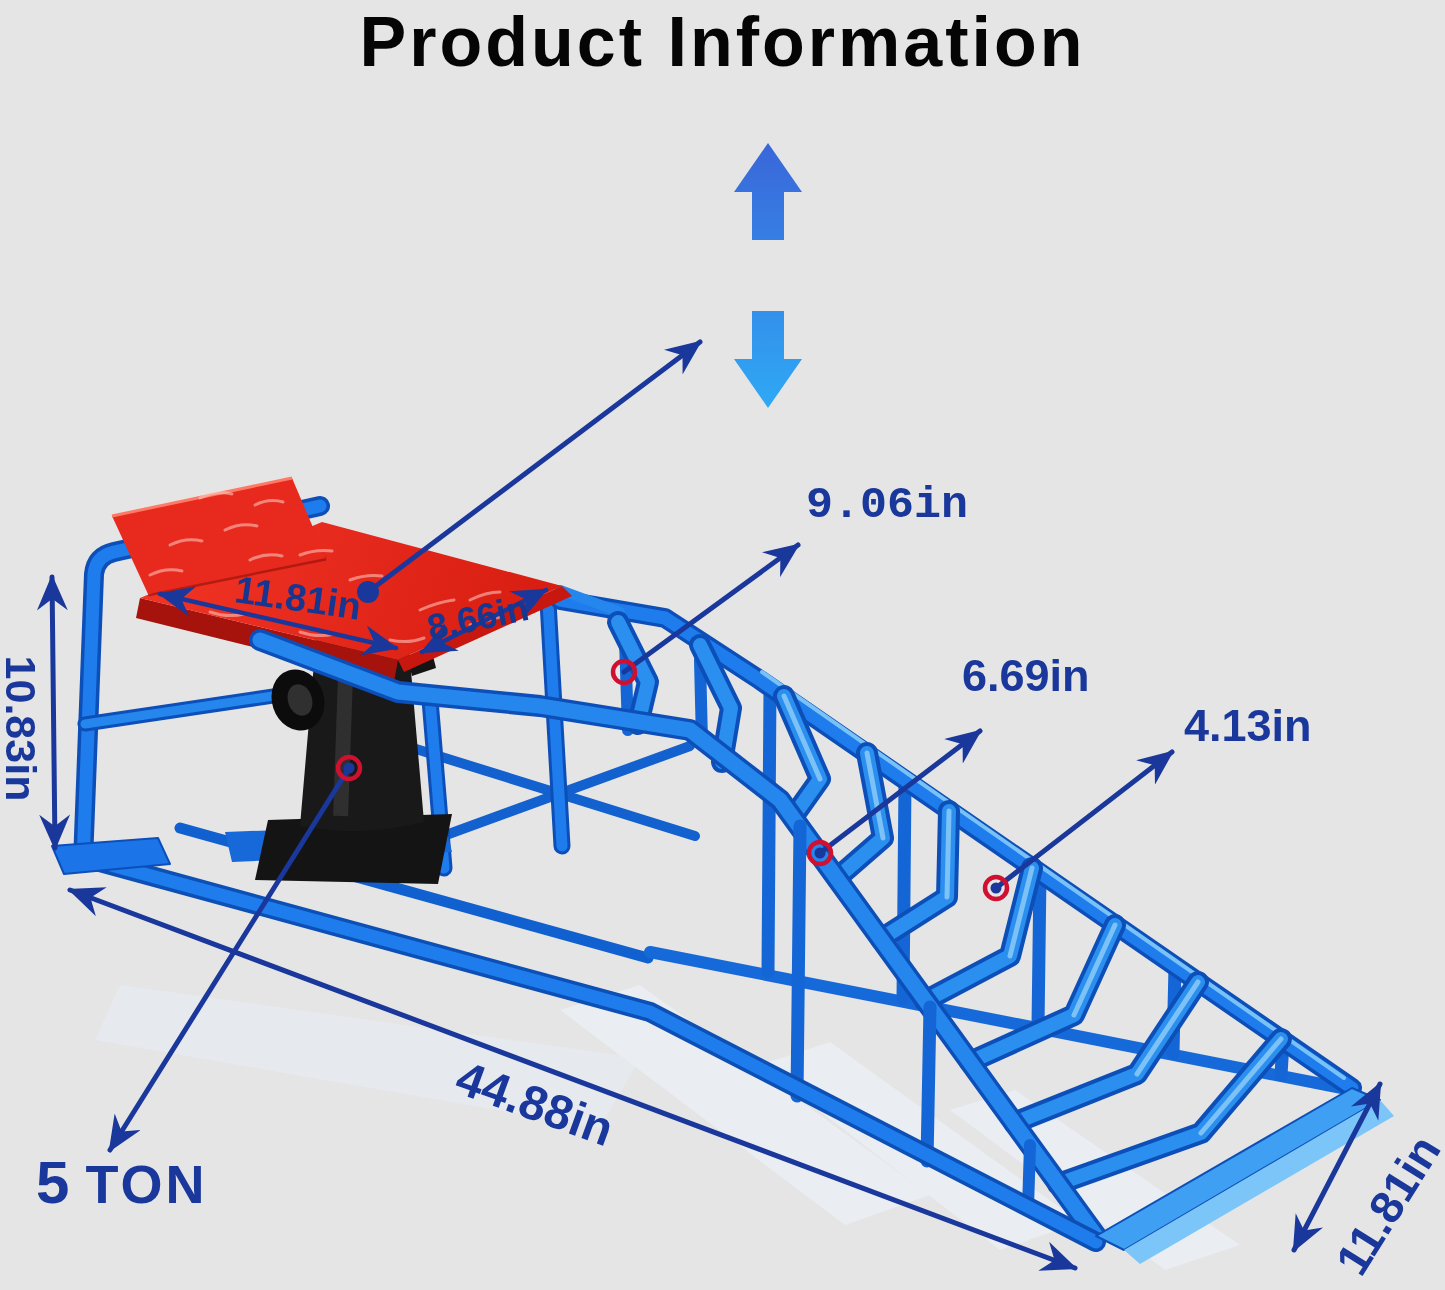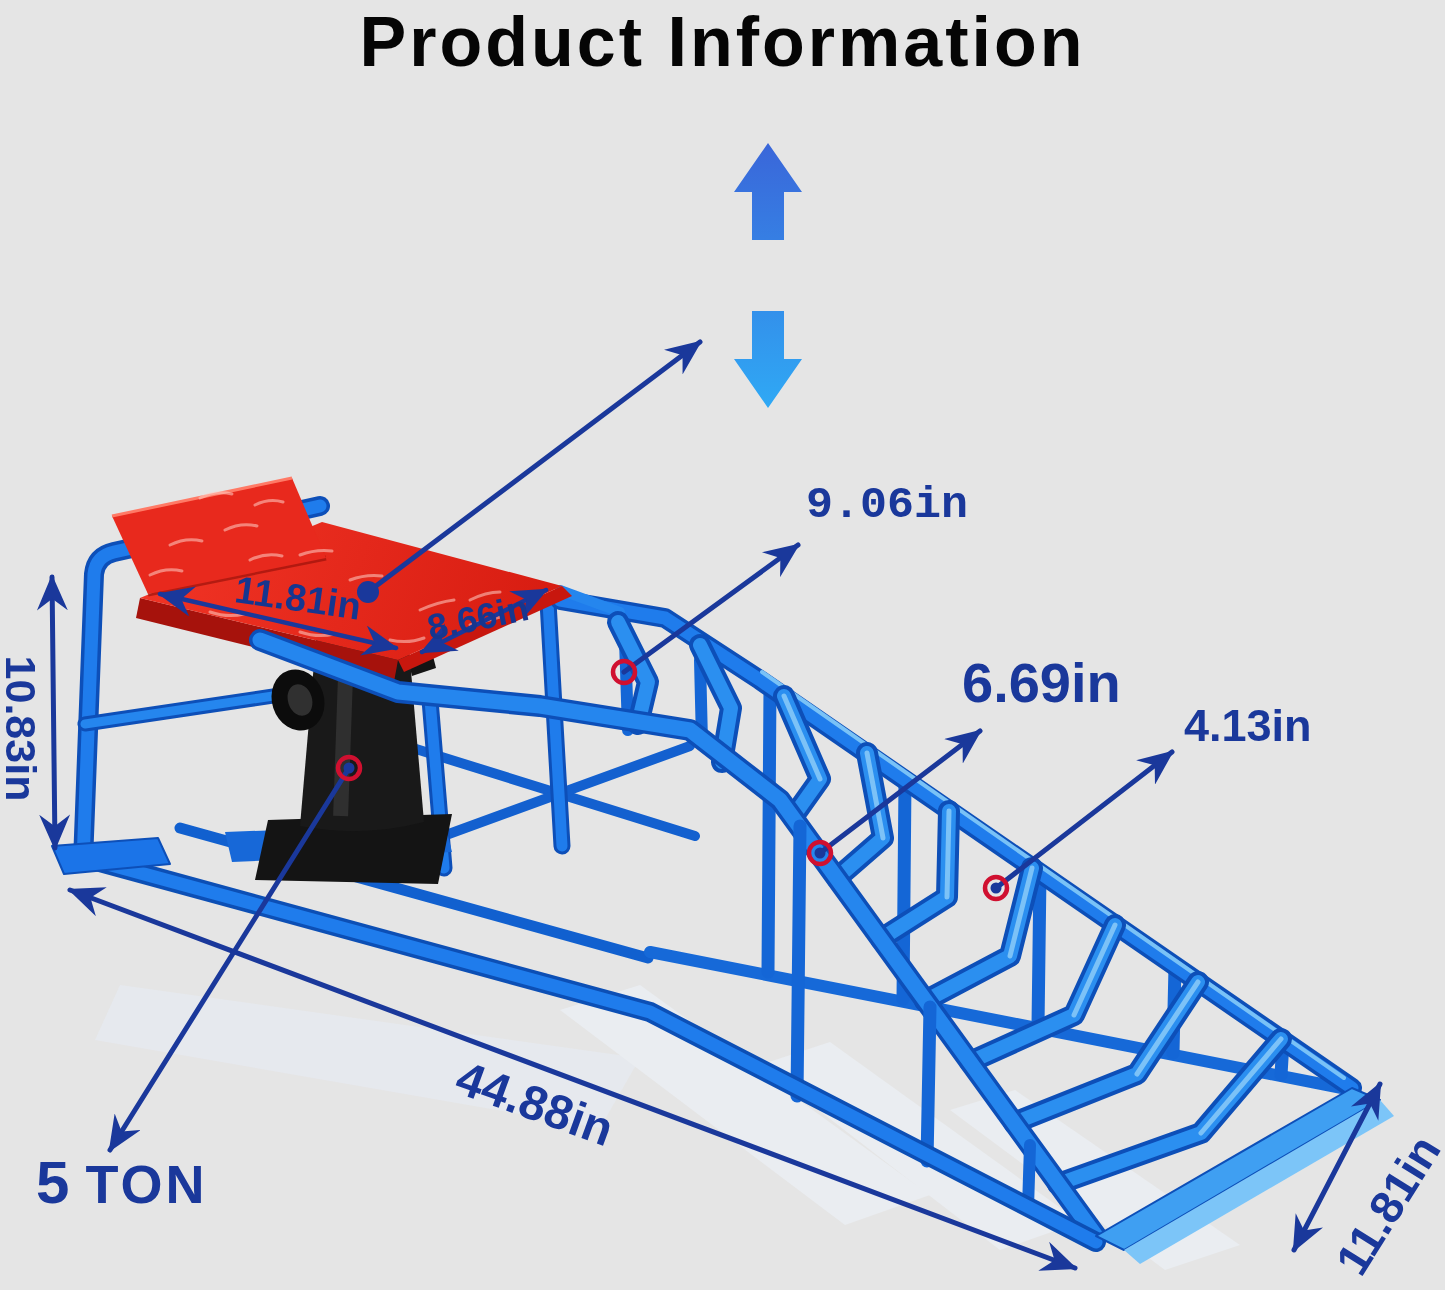--- a/index.html
+++ b/index.html
@@ -11,21 +11,21 @@
   .title{
     position:absolute;top:2px;left:0;width:100%;text-align:center;
     font-size:70px;font-weight:800;letter-spacing:3px;color:#050505;
   }
   .lbl{
     position:absolute;color:#1a389b;font-weight:bold;white-space:nowrap;
     font-family:"Liberation Sans",sans-serif;
   }
   .lbl-range{left:570px;top:248px;width:400px;text-align:center;font-size:46px;}
   .lbl-906{left:806px;top:480px;font-size:45px;font-family:Liberation Mono, monospace;}
-  .lbl-669{left:962px;top:650px;font-size:56px;}
+  .lbl-669{left:962px;top:650px;font-size:45px;}
   .lbl-413{left:1148px;top:700px;font-size:45px;margin-left:36px;}
   .lbl-1083{left:-70px;top:704px;width:180px;text-align:center;font-size:43px;
             transform:rotate(90deg);}
   .lbl-1181-plate{left:218px;top:577px;width:160px;text-align:center;font-size:38px;
             transform:rotate(8deg);color:#16368f;}
   .lbl-866{left:408px;top:597px;width:140px;text-align:center;font-size:36px;
             transform:rotate(-12deg);color:#16368f;}
   .lbl-4488{left:395px;top:1076px;width:280px;text-align:center;font-size:48px;
             transform:rotate(20deg);}
   .lbl-1181-width{left:1278px;top:1178px;width:220px;text-align:center;font-size:46px;

